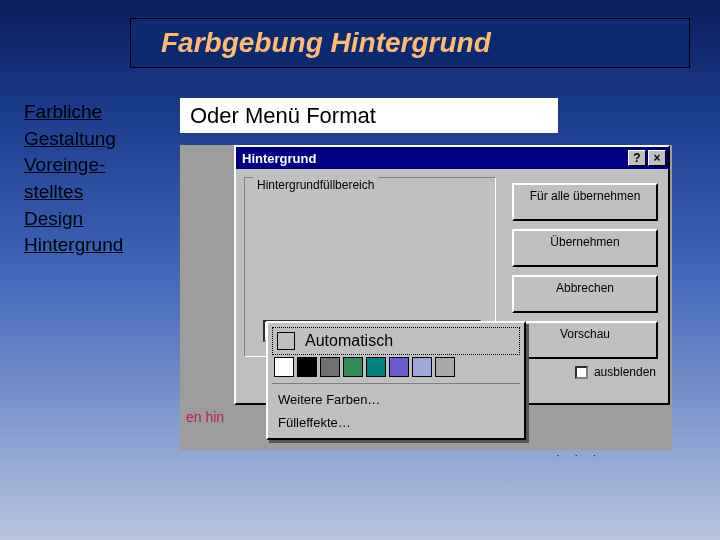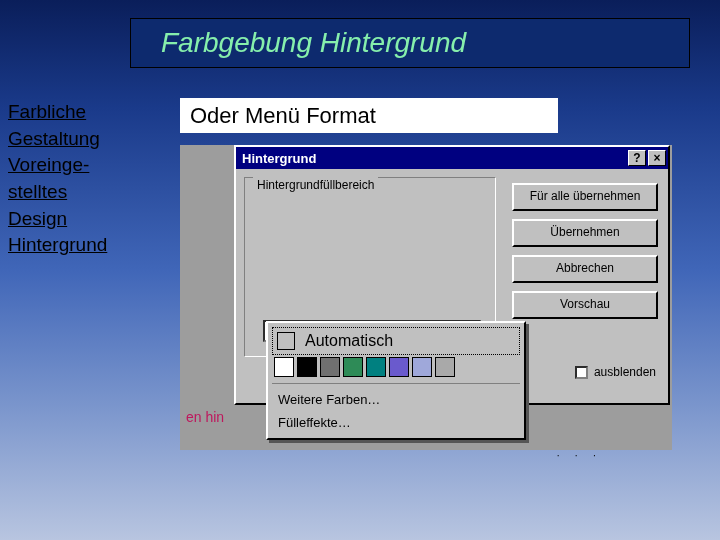--- a/index.html
+++ b/index.html
@@ -17,28 +17,28 @@
     top: 18px;
     width: 560px;
     height: 50px;
     background: #0d2a6e;
     border: 1px solid #000;
     display: flex;
     align-items: center;
     padding-left: 30px;
   }
   .title-bar h1 {
-    color: #86efac;
+    color: #fdba74;
     font-size: 28px;
-    font-weight: normal;
+    font-weight: bold;
     font-style: italic;
   }
   .sidebar {
     position: absolute;
-    left: 8px;
+    left: 24px;
     top: 100px;
     width: 130px;
   }
   .sidebar-item {
     color: #000;
     font-size: 19px;
     line-height: 1.3;
     text-decoration: underline;
     cursor: pointer;
     margin-bottom: 2px;
@@ -192,21 +192,21 @@
   .dd-sample { flex: 1; }
   .right-buttons {
     position: absolute;
     right: 10px; top: 14px;
     width: 146px;
     display: flex;
     flex-direction: column;
     gap: 8px;
   }
   .winbtn {
-    height: 28px;
+    height: 38px;
     background: #c0c0c0;
     border: 2px outset #fff;
     border-right-color: #404040;
     border-bottom-color: #404040;
     font-size: 12px;
     text-align: center;
     line-height: 22px;
     cursor: pointer;
   }
   .checkbox-row {

